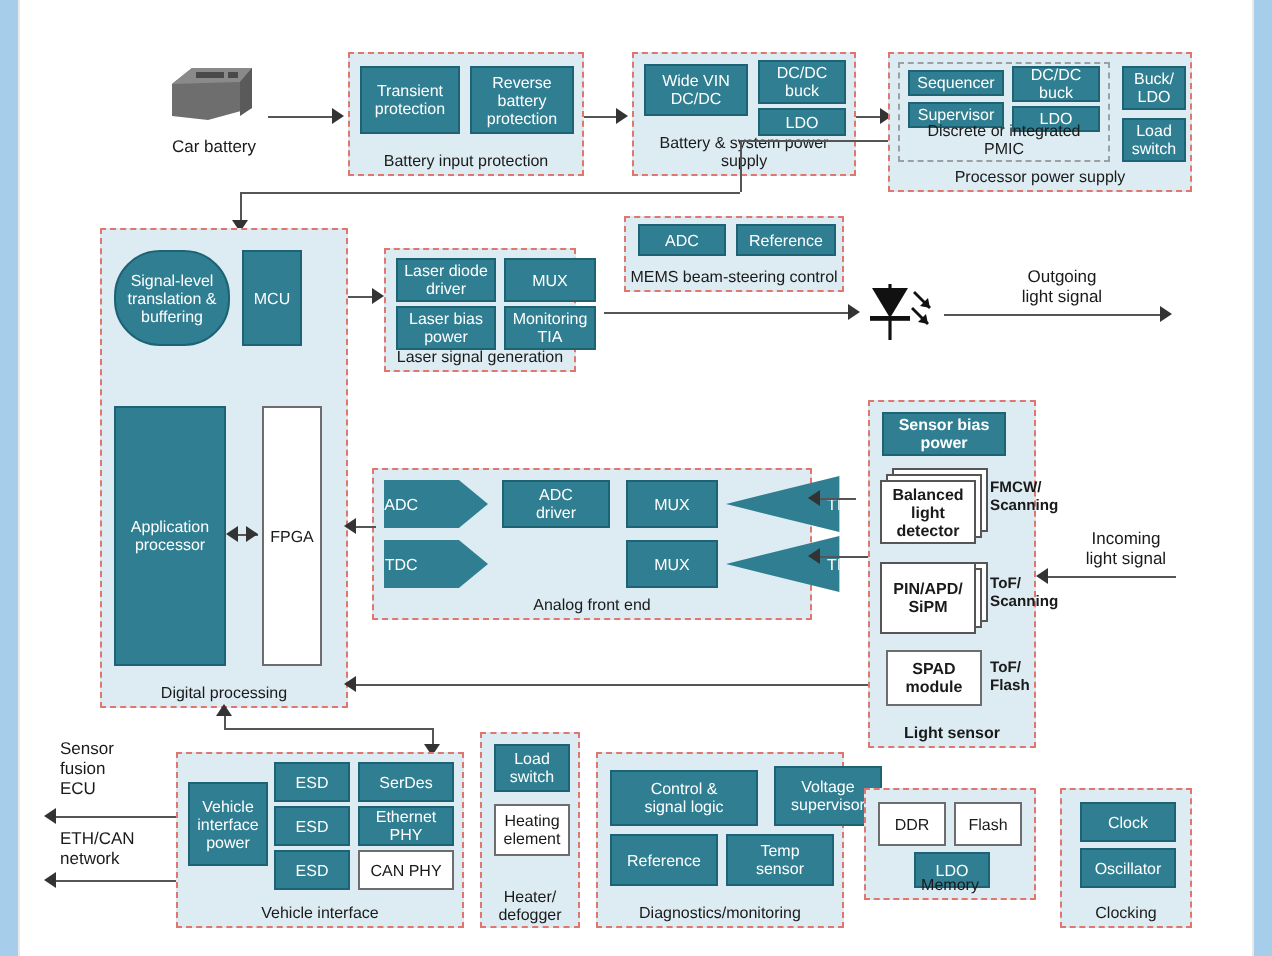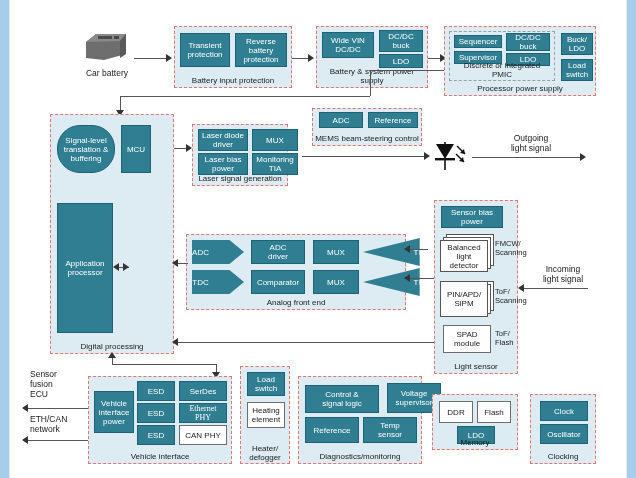--- a/index.html
+++ b/index.html
@@ -159,20 +159,23 @@
       <span>Signal-level</span>
       <span>translation &amp;</span>
       <span>buffering</span>
     </div>
     <div class="blk" style="left:70px;top:10px;width:30px;height:48px;">
       <span>MCU</span>
     </div>
     <div class="blk" style="left:6px;top:88px;width:56px;height:130px;flex-direction:column;">
       <span>Application</span>
       <span>processor</span>
+    </div>
+    <div class="blk white" style="left:80px;top:88px;width:30px;height:130px;">
+      <span>FPGA</span>
     </div>
 
     <div class="ln lnh" style="left:64px;top:152px;width:14px;"></div>
     <div class="arrow l" style="left:62px;top:148px;"></div>
     <div class="arrow r" style="left:72px;top:148px;"></div>
     <div class="group-label">Digital processing</div>
   </div>
 
   <div class="ln lnh" style="left:174px;top:148px;width:16px;"></div>
   <div class="arrow r" style="left:186px;top:144px;"></div>
@@ -239,23 +242,20 @@
     <div class="blk" style="left:126px;top:5px;width:46px;height:24px;">
       <span>MUX</span>
     </div>
     <div class="tri" style="left:176px;top:3px;width:40px;height:28px;">
       <span>TIA</span>
     </div>
 
     <div class="penta" style="left:5px;top:35px;width:52px;height:24px;">
       <span>TDC</span>
     </div>
-    <div class="blk" style="left:64px;top:35px;width:54px;height:24px;">
-      <span>Comparator</span>
-    </div>
     <div class="blk" style="left:126px;top:35px;width:46px;height:24px;">
       <span>MUX</span>
     </div>
     <div class="tri" style="left:176px;top:33px;width:40px;height:28px;">
       <span>TIA</span>
     </div>
     <div class="group-label">Analog front end</div>
   </div>
 
   <div class="ln lnh" style="left:178px;top:263px;width:10px;"></div>
@@ -264,21 +264,21 @@
   <div class="ln lnh" style="left:406px;top:249px;width:22px;"></div>
   <div class="arrow l" style="left:404px;top:245px;"></div>
   <div class="ln lnh" style="left:406px;top:278px;width:30px;"></div>
   <div class="ln lnv" style="left:436px;top:278px;height:36px;"></div>
   <div class="arrow l" style="left:404px;top:274px;"></div>
 
   <div class="ln lnh" style="left:178px;top:342px;width:258px;"></div>
   <div class="ln lnv" style="left:436px;top:322px;height:20px;"></div>
   <div class="arrow l" style="left:172px;top:338px;"></div>
 
-  <div class="group" style="left:434px;top:200px;width:84px;height:174px;">
+  <div class="group" style="left:434px;top:200px;width:84px;height:174px;font-weight:bold;">
     <div class="blk" style="left:6px;top:5px;width:62px;height:22px;flex-direction:column;">
       <span>Sensor bias</span>
       <span>power</span>
     </div>
 
     <div class="stack" style="left:5px;top:33px;width:54px;height:38px;">
       <div class="sh" style="left:6px;top:0;width:48px;height:32px;"></div>
       <div class="sh" style="left:3px;top:3px;width:48px;height:32px;"></div>
       <div class="face" style="width:48px;height:32px;flex-direction:column;">
         <span>Balanced</span>
@@ -354,21 +354,21 @@
     </div>
     <div class="blk" style="left:48px;top:26px;width:38px;height:20px;">
       <span>ESD</span>
     </div>
     <div class="blk" style="left:48px;top:48px;width:38px;height:20px;">
       <span>ESD</span>
     </div>
     <div class="blk" style="left:90px;top:4px;width:48px;height:20px;">
       <span>SerDes</span>
     </div>
-    <div class="blk" style="left:90px;top:26px;width:48px;height:20px;flex-direction:column;font-family:Liberation Serif, serif;">
+    <div class="blk" style="left:90px;top:26px;width:48px;height:20px;flex-direction:column;">
       <span>Ethernet</span>
       <span>PHY</span>
     </div>
     <div class="blk white" style="left:90px;top:48px;width:48px;height:20px;">
       <span>CAN PHY</span>
     </div>
     <div class="group-label">Vehicle interface</div>
   </div>
 
   <div class="group" style="left:240px;top:366px;width:50px;height:98px;">

